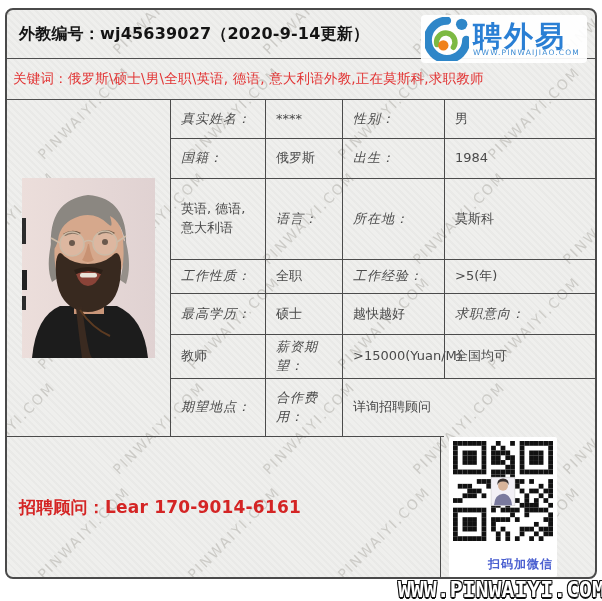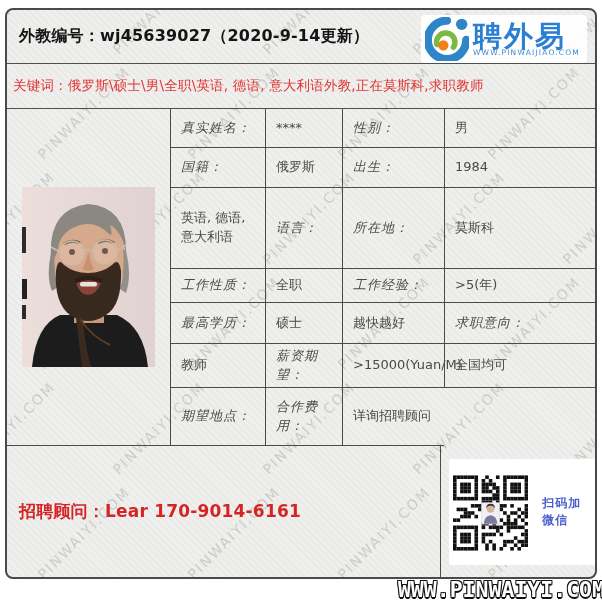--- a/index.html
+++ b/index.html
@@ -48,21 +48,21 @@
           display:flex; align-items:center; padding:3px 6px 3px 10px;
           font-size:13px; color:#4a4a4a; line-height:1.45; }
   .cell.label { letter-spacing:1px;font-style:italic; }
 
   
   .footer { flex:1; display:flex; }
   .consultant-cell { flex:1; display:flex; align-items:center; padding-left:12px; }
   .consultant { font-size:17px; font-weight:bold; letter-spacing:0.2px; }
   .qr-cell { width:155px; border-left:1px solid #4b4b4b; display:flex; align-items:center; justify-content:flex-start; }
   .qr-card { margin-left:8px; background:#ffffff; padding:4px 4px 2px 4px; border-radius:2px;
-             display:flex; flex-direction:row; align-items:center;gap:14px; }
+             display:flex; flex-direction:column; align-items:flex-end;gap:14px; }
   .qr-caption { font-size:12px; font-weight:bold; margin:1px 0 2px 0; letter-spacing:1px; }
 
   .site-watermark {
     position:absolute; right:-3px; bottom:-1px; z-index:3;
     font-family:"DejaVu Sans Mono","Liberation Mono",monospace;
     font-weight:bold; font-size:21.5px; letter-spacing:0px; color:#ffffff;
     text-shadow:-1px -1px 0 #111, 1px -1px 0 #111, -1px 1px 0 #111, 1px 1px 0 #111, 0 2px 0 #111;
   }
 </style>
 </head>

